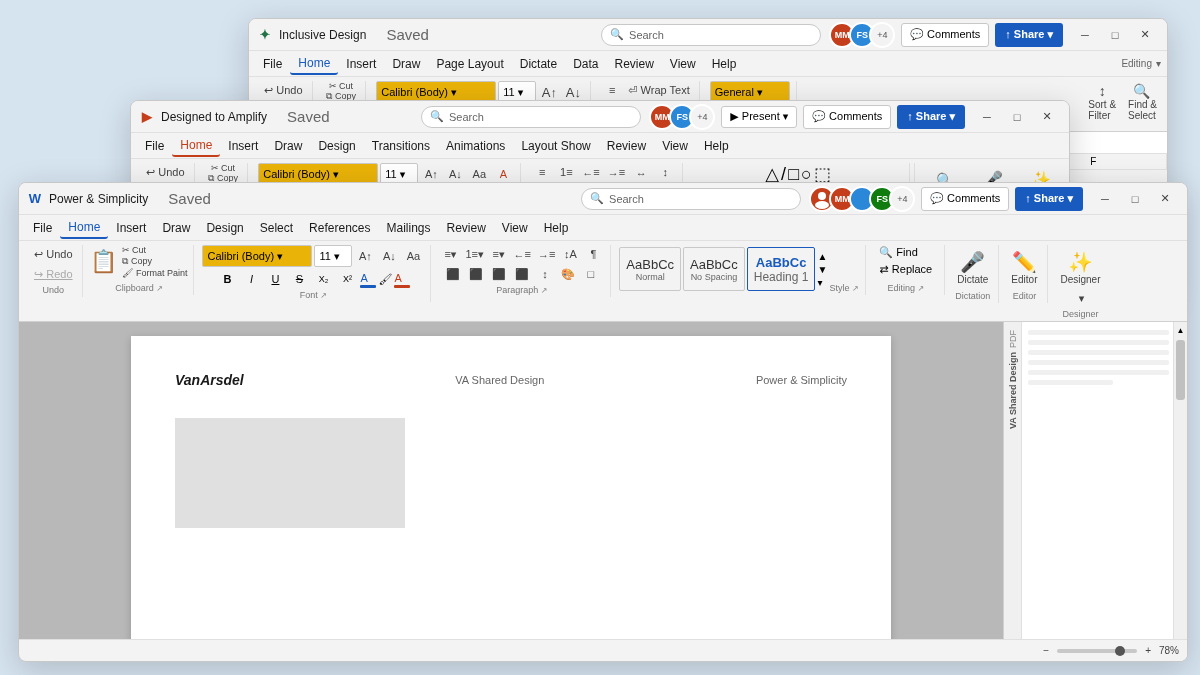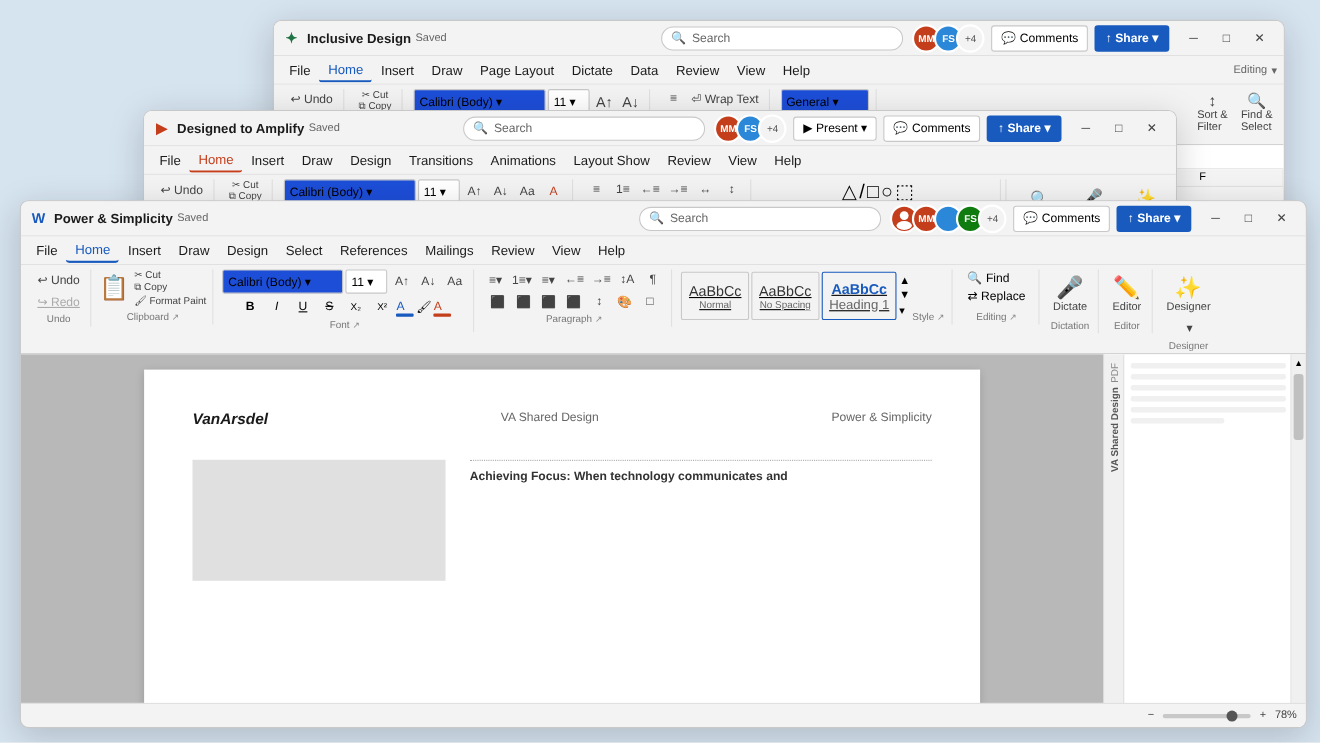--- a/index.html
+++ b/index.html
@@ -72,25 +72,25 @@
       border-radius: 2px;
       flex-shrink: 0;
     }
     .excel-icon { color: #217346; }
     .ppt-icon { color: #c43e1c; }
     .word-icon { color: #185abd; }
 
     .title-bar .doc-title {
       font-size: 12px;
       color: #1a1a1a;
-      font-weight: 700;
-      margin-right: 4px;
+      font-weight: 400;
+      margin-right: 20px;
     }
     .title-bar .saved-badge {
-      font-size: 10px;
+      font-size: 15px;
       color: #666;
     }
     .title-bar .window-controls {
       display: flex;
       gap: 2px;
       margin-left: 16px;
     }
     .win-ctrl {
       width: 28px;
       height: 28px;
@@ -167,21 +167,21 @@
       font-size: 11px;
       color: #444;
       height: 18px;
       min-width: 22px;
     }
 
     
     .font-select {
       height: 22px;
       border: 1px solid #c8c8c8;
-      background: #1d4ed8;
+      background: #eab308;
       border-radius: 2px;
       font-size: 11px;
       padding: 0 4px;
       display: flex;
       align-items: center;
       gap: 3px;
       cursor: pointer;
       min-width: 120px;
     }
     .font-size-select {
@@ -204,21 +204,20 @@
       padding: 2px 6px;
       min-width: 60px;
       height: 44px;
       display: flex;
       flex-direction: column;
       align-items: center;
       justify-content: center;
       cursor: pointer;
       border-radius: 2px;
       font-size: 11px;
-      text-decoration: underline;
     }
 
     
     .title-right {
       display: flex;
       align-items: center;
       gap: 6px;
       margin-left: 8px;
     }
     .avatar-group {
@@ -785,24 +784,20 @@
 
         <div style="display:flex;align-items:center;justify-content:space-between;margin-bottom:24px;padding-bottom:6px;">
           <div style="font-size:14px;font-weight:700;font-style:italic;color:#1a1a1a;">VanArsdel</div>
           <div style="font-size:11px;color:#666;">VA Shared Design</div>
           <div style="font-size:11px;color:#666;">Power &amp; Simplicity</div>
         </div>
 
 
         <div style="display:flex;gap:22px;align-items:flex-start;">
           <div style="width:230px;height:110px;background:#e0e0e0;flex-shrink:0;"></div>
-          <div style="flex:1;">
-            <div style="border-top:1px dotted #aaa;margin-bottom:8px;"></div>
-            <div style="font-size:11px;font-weight:600;color:#333;">Achieving Focus: When technology communicates and</div>
-          </div>
         </div>
       </div>
     </div>
 
     <div style="width:170px;background:white;border-left:1px solid #d0d0d0;display:flex;flex-direction:column;position:relative;overflow:hidden;">
 
       <div style="position:absolute;left:0;top:0;bottom:0;width:18px;background:#f0f0f0;border-right:1px solid #e0e0e0;display:flex;flex-direction:column;align-items:center;justify-content:flex-start;padding-top:8px;gap:4px;">
         <div style="writing-mode:vertical-rl;transform:rotate(180deg);font-size:9px;color:#888;">PDF</div>
         <div style="writing-mode:vertical-rl;transform:rotate(180deg);font-size:9px;color:#555;font-weight:600;">VA Shared Design</div>
       </div>

